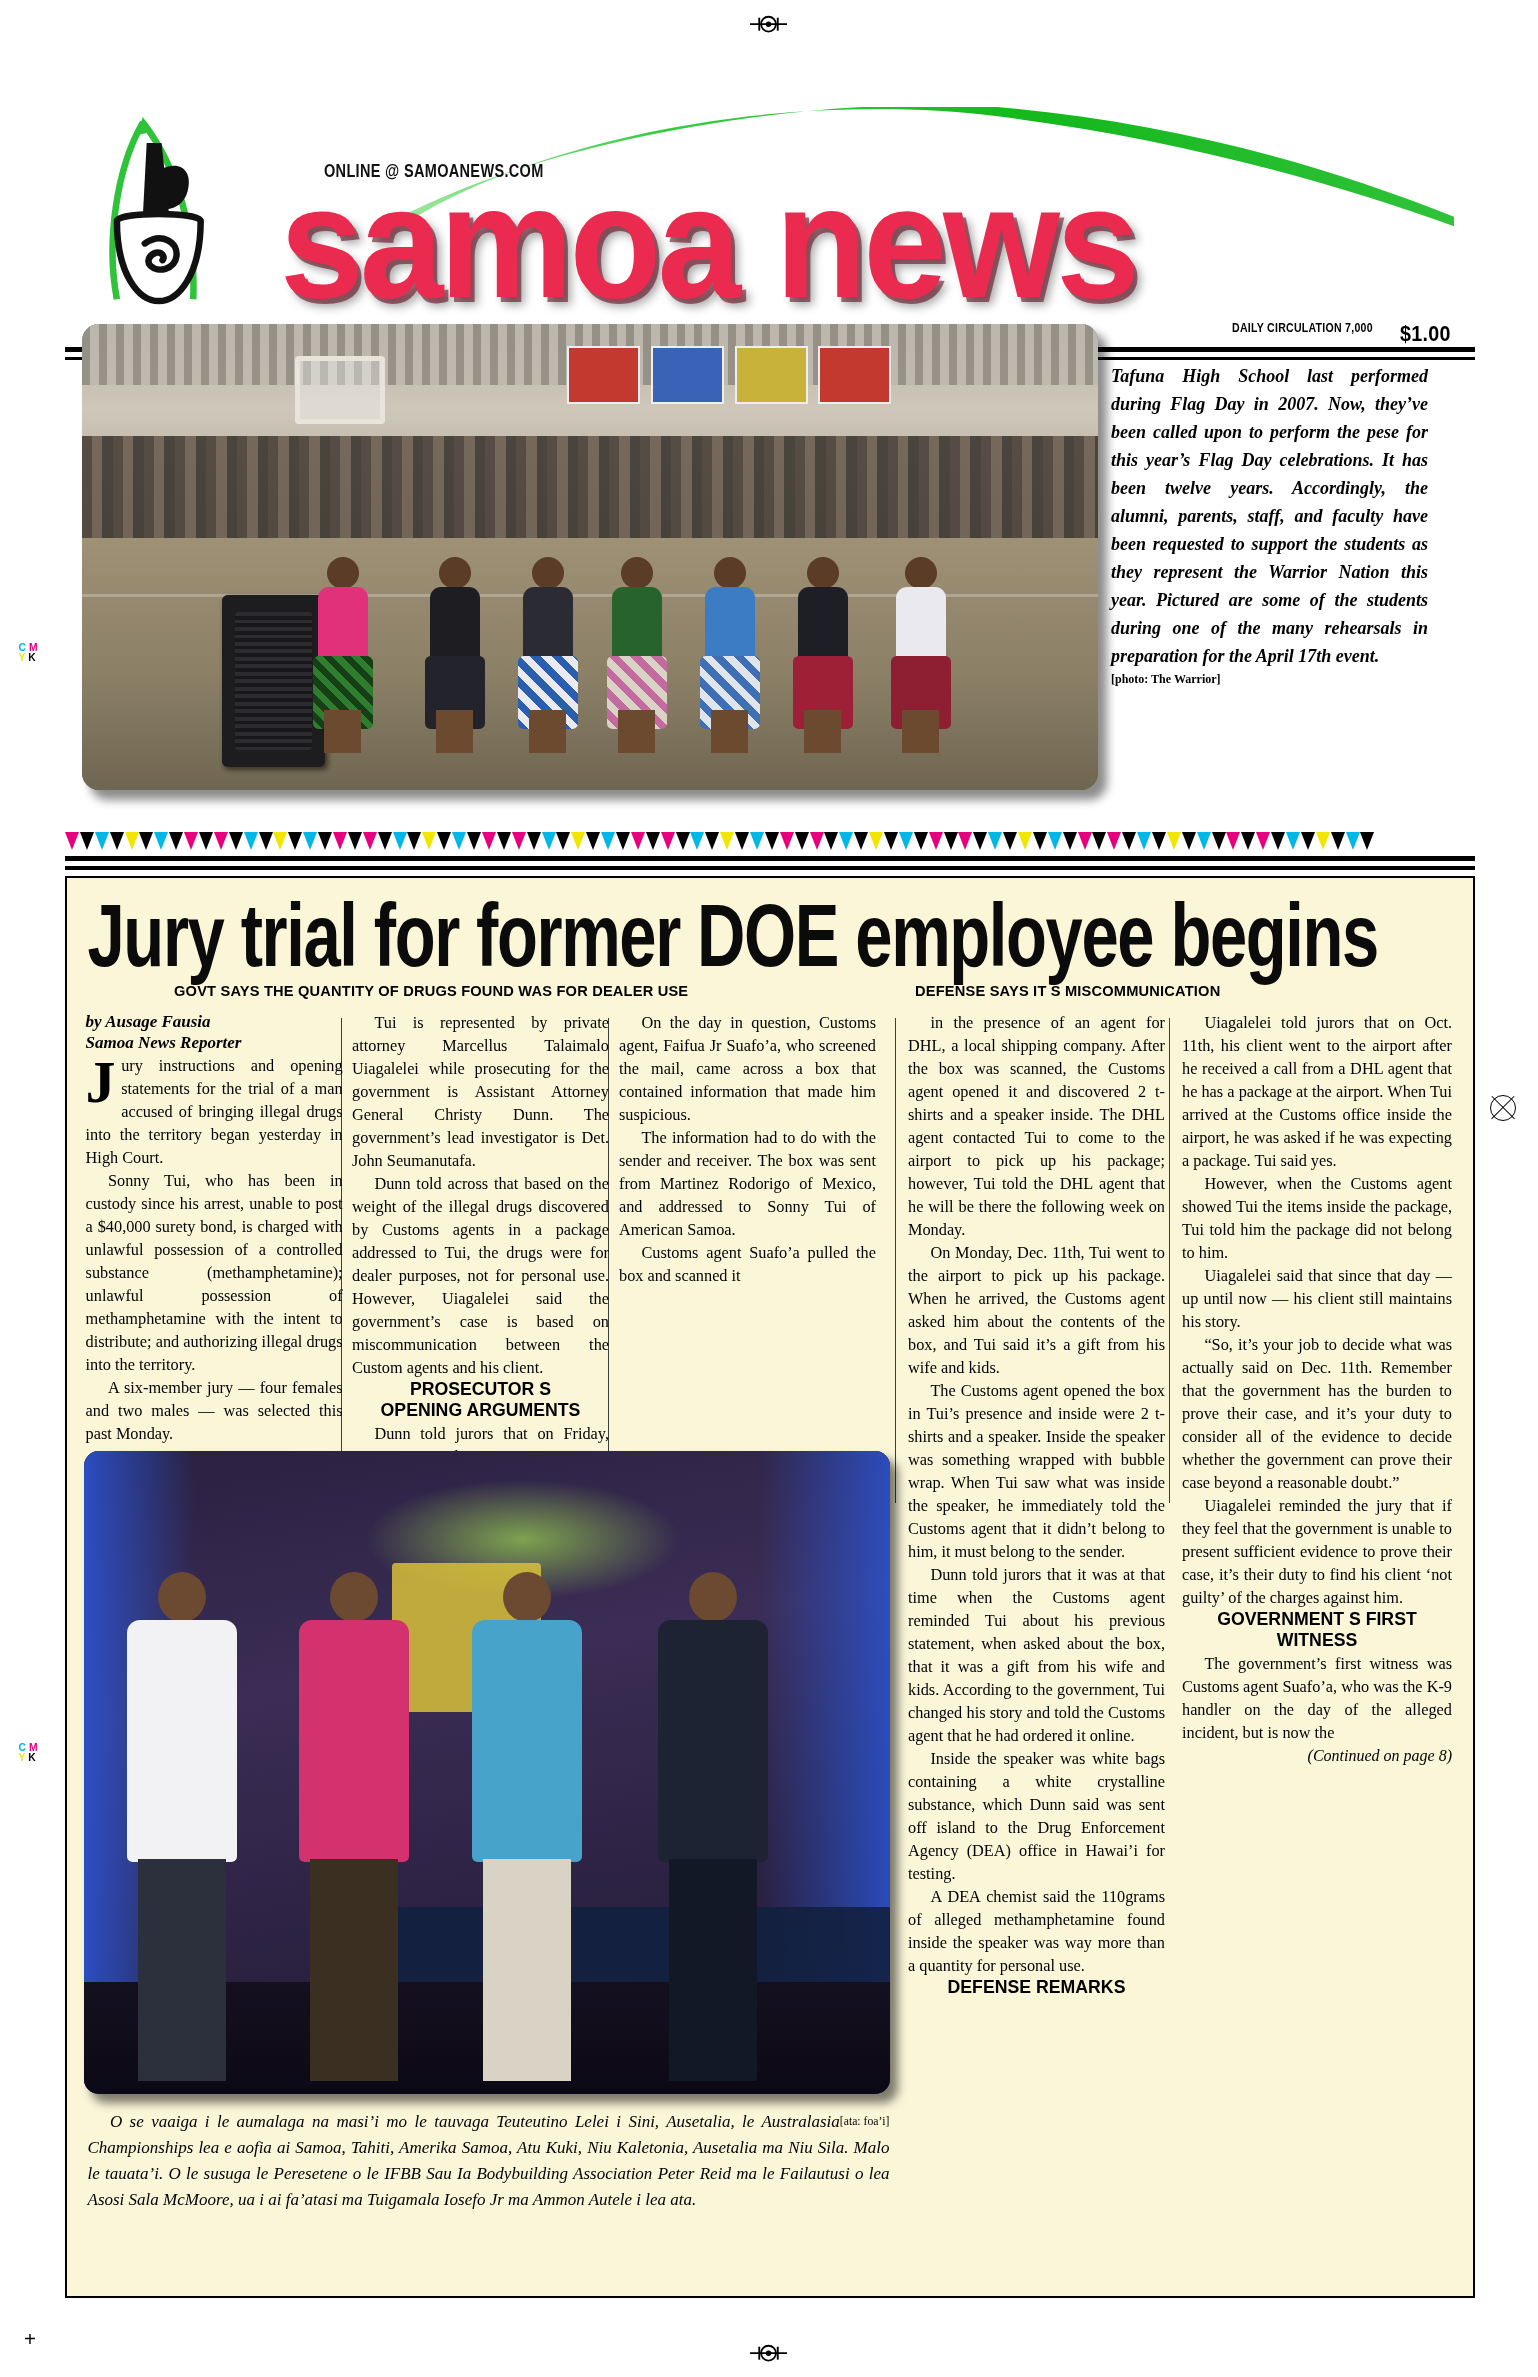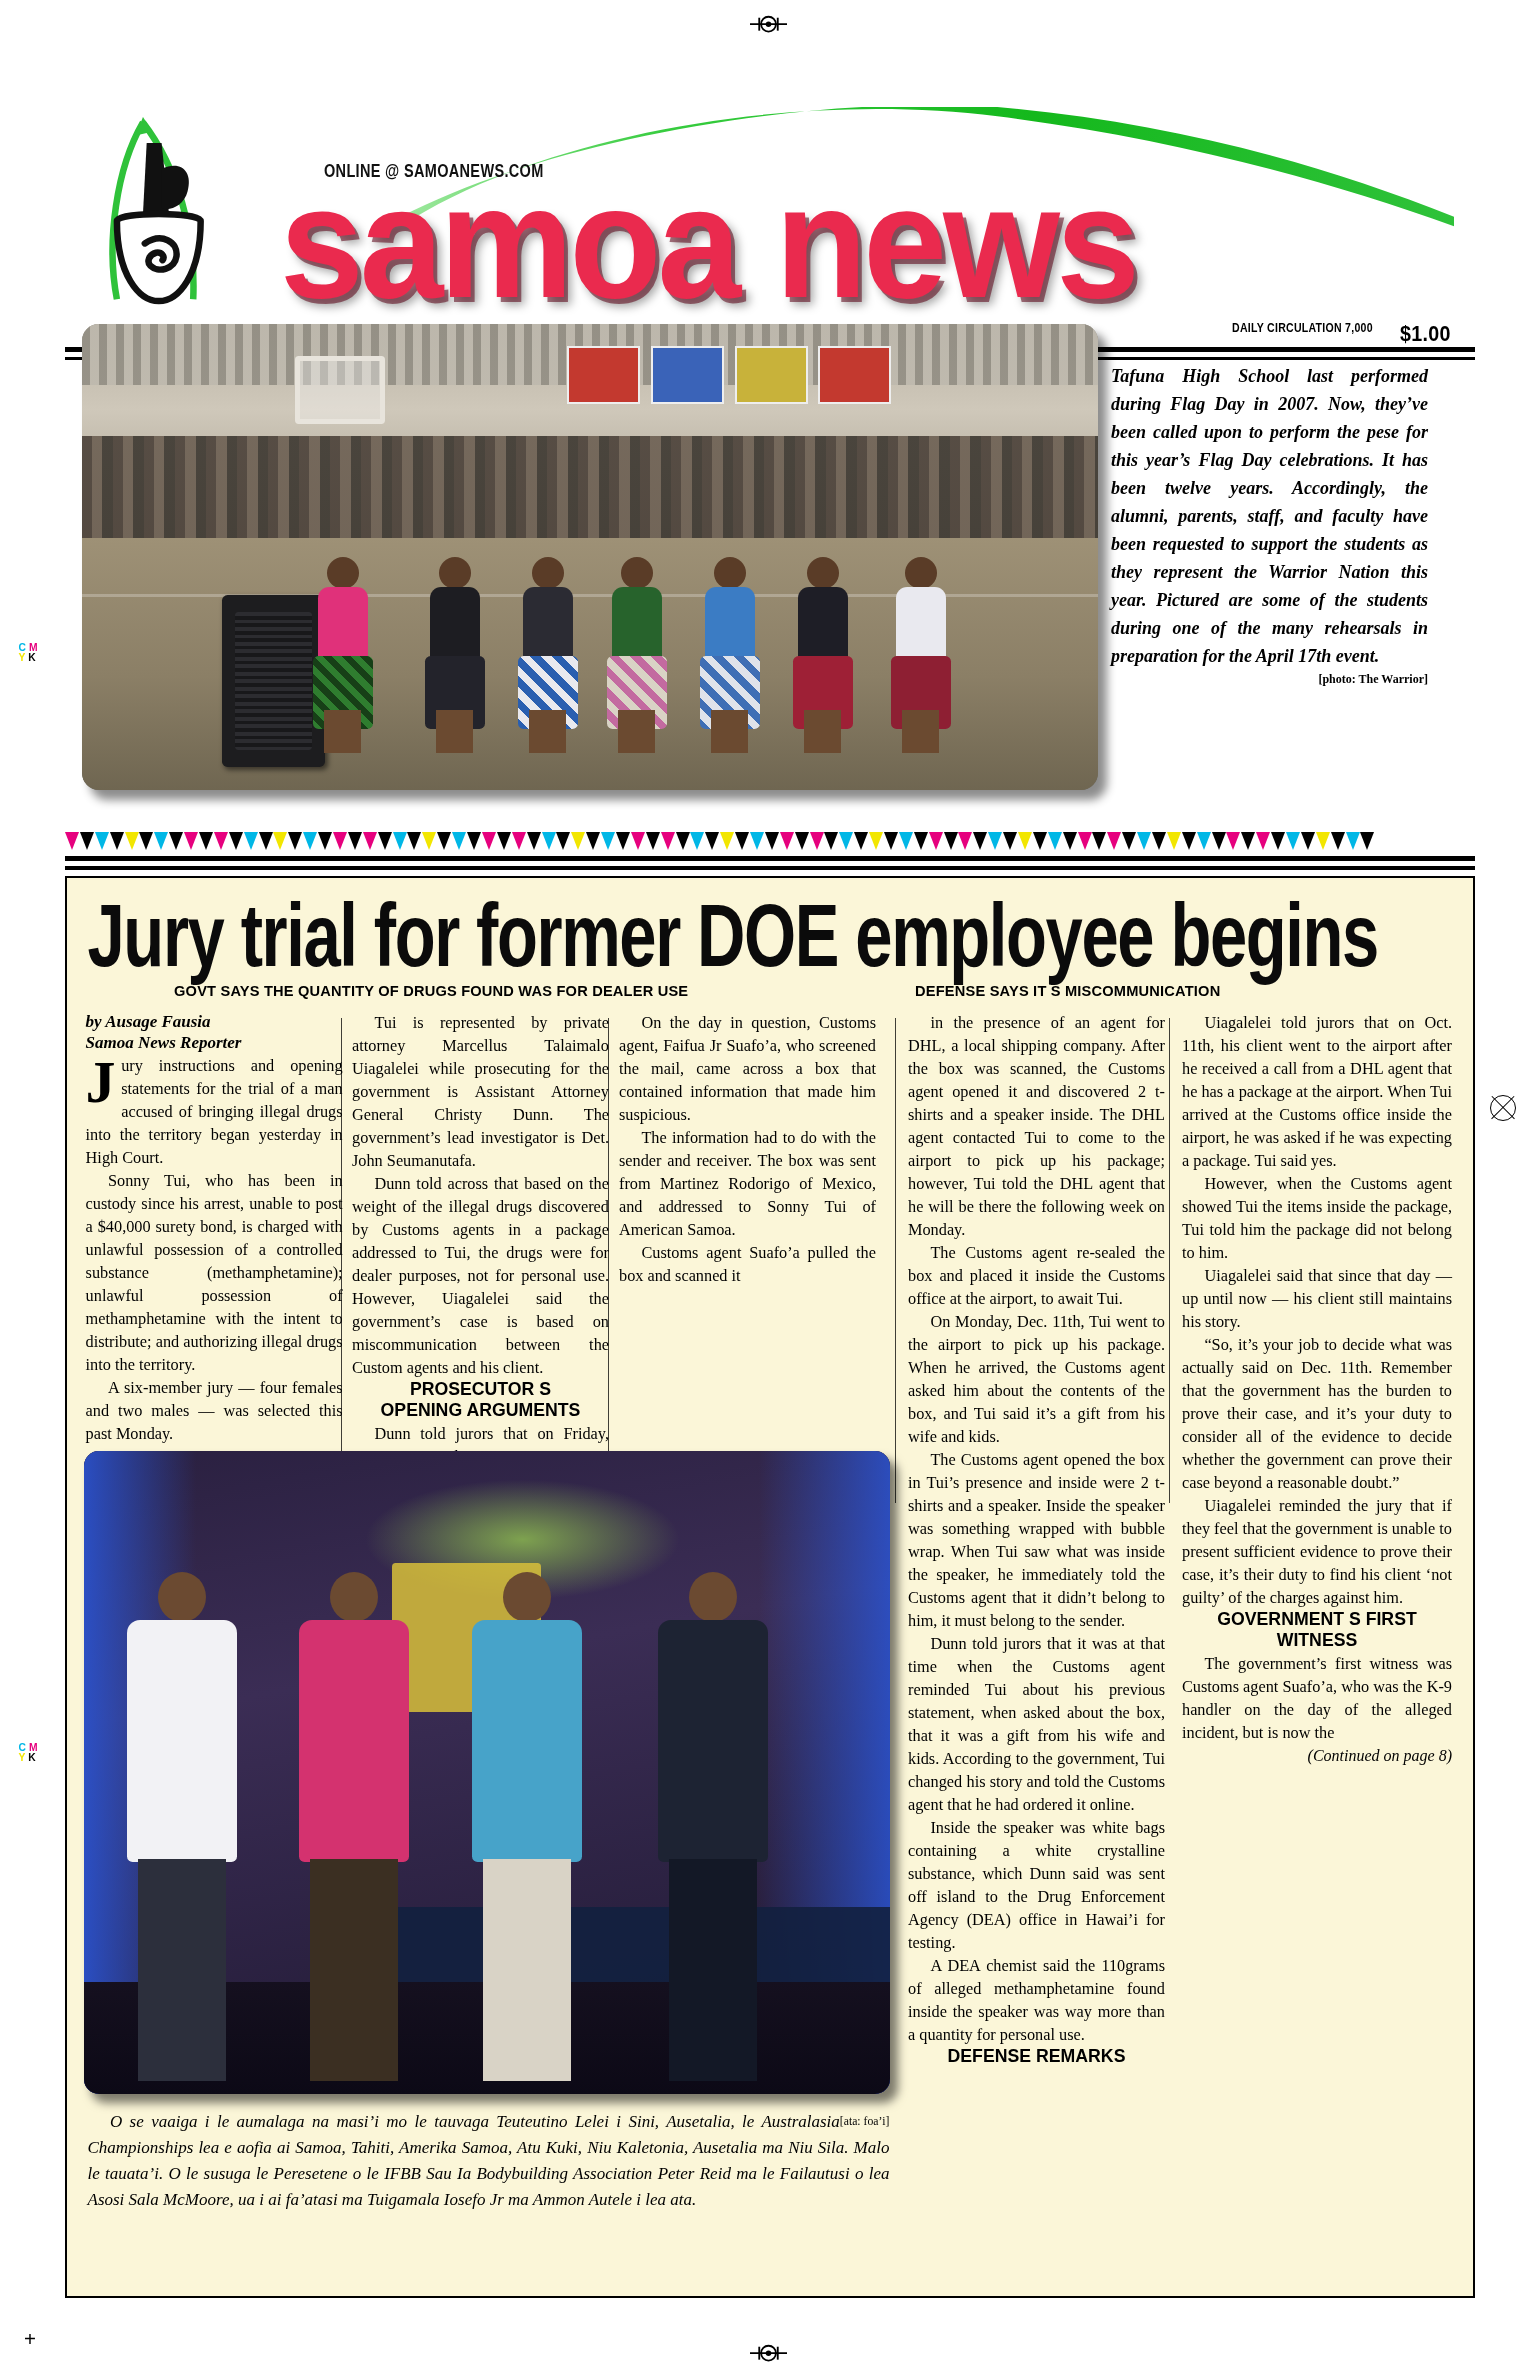--- a/index.html
+++ b/index.html
@@ -52,21 +52,21 @@
   .dancer .skirt{position:absolute;left:50%;top:99px;width:60px;height:73px;margin-left:-30px;border-radius:5.6px;}
   .dancer .legs{position:absolute;left:50%;bottom:0;width:37px;height:43px;margin-left:-18.6px;background:#6b4a30;}
   .pa-speaker{position:absolute;left:140px;bottom:23px;width:103px;height:172px;background:#1d1d1f;border-radius:5.6px;box-shadow:2.8px 2.8px 5.6px rgba(0,0,0,.5);}
   .pa-speaker:after{content:"";position:absolute;left:13px;top:17px;right:13px;bottom:17px;border-radius:3.7px;
       background:repeating-linear-gradient(180deg,#2c2c30 0 3.7px,#18181a 3.7px 7.5px);}
 
   
   #top-caption{position:absolute;left:1111px;top:362px;width:317px;}
   #top-caption p{margin:0;font-family:"Liberation Serif",serif;font-style:italic;font-weight:bold;
       font-size:18px;line-height:28px;text-align:justify;color:#000;}
-  #top-credit{display:block;text-align:right;font-style:normal;font-weight:bold;font-size:12px;margin-top:1.9px;}
+  #top-credit{display:block;text-align:left;font-style:normal;font-weight:bold;font-size:12px;margin-top:1.9px;}
 
   
   #tri-bar{position:absolute;left:65px;top:832px;width:1410px;height:20.5px;display:flex;align-items:flex-start;}
   #tri-bar i{display:block;width:0;height:0;border-left:7.5px solid transparent;border-right:7.5px solid transparent;
       border-top:18.6px solid #000;margin-right:0.9px;}
   #rule-black-1{position:absolute;left:65px;top:856px;width:1410px;height:4.7px;background:#000;}
   #rule-black-2{position:absolute;left:65px;top:866px;width:1410px;height:3.7px;background:#000;}
 
   
   #article{position:absolute;left:65px;top:876px;width:1410px;height:1422px;
@@ -391,21 +391,20 @@
   </div>
 
   <div class="col" id="col3">
     <p>On the day in question, Customs agent, Faifua Jr Suafo’a, who screened the mail, came across a box that contained information that made him suspicious.</p>
     <p>The information had to do with the sender and receiver. The box was sent from Martinez Rodorigo of Mexico, and addressed to Sonny Tui of American Samoa.</p>
     <p>Customs agent Suafo’a pulled the box and scanned it</p>
   </div>
 
   <div class="col" id="col4">
     <p>in the presence of an agent for DHL, a local shipping company. After the box was scanned, the Customs agent opened it and discovered 2 t-shirts and a speaker inside. The DHL agent contacted Tui to come to the airport to pick up his package; however, Tui told the DHL agent that he will be there the following week on Monday.</p>
-    <p>The Customs agent re-sealed the box and placed it inside the Customs office at the airport, to await Tui.</p>
     <p>On Monday, Dec. 11th, Tui went to the airport to pick up his package. When he arrived, the Customs agent asked him about the contents of the box, and Tui said it’s a gift from his wife and kids.</p>
     <p>The Customs agent opened the box in Tui’s presence and inside were 2 t-shirts and a speaker. Inside the speaker was something wrapped with bubble wrap. When Tui saw what was inside the speaker, he immediately told the Customs agent that it didn’t belong to him, it must belong to the sender.</p>
     <p>Dunn told jurors that it was at that time when the Customs agent reminded Tui about his previous statement, when asked about the box, that it was a gift from his wife and kids. According to the government, Tui changed his story and told the Customs agent that he had ordered it online.</p>
     <p>Inside the speaker was white bags containing a white crystalline substance, which Dunn said was sent off island to the Drug Enforcement Agency (DEA) office in Hawai’i for testing.</p>
     <p>A DEA chemist said the 110grams of alleged methamphetamine found inside the speaker was way more than a quantity for personal use.</p>
     <p class="subhead">DEFENSE REMARKS</p>
   </div>
 
   <div class="col" id="col5">
     <p>Uiagalelei told jurors that on Oct. 11th, his client went to the airport after he received a call from a DHL agent that he has a package at the airport. When Tui arrived at the Customs office inside the airport, he was asked if he was expecting a package. Tui said yes.</p>

